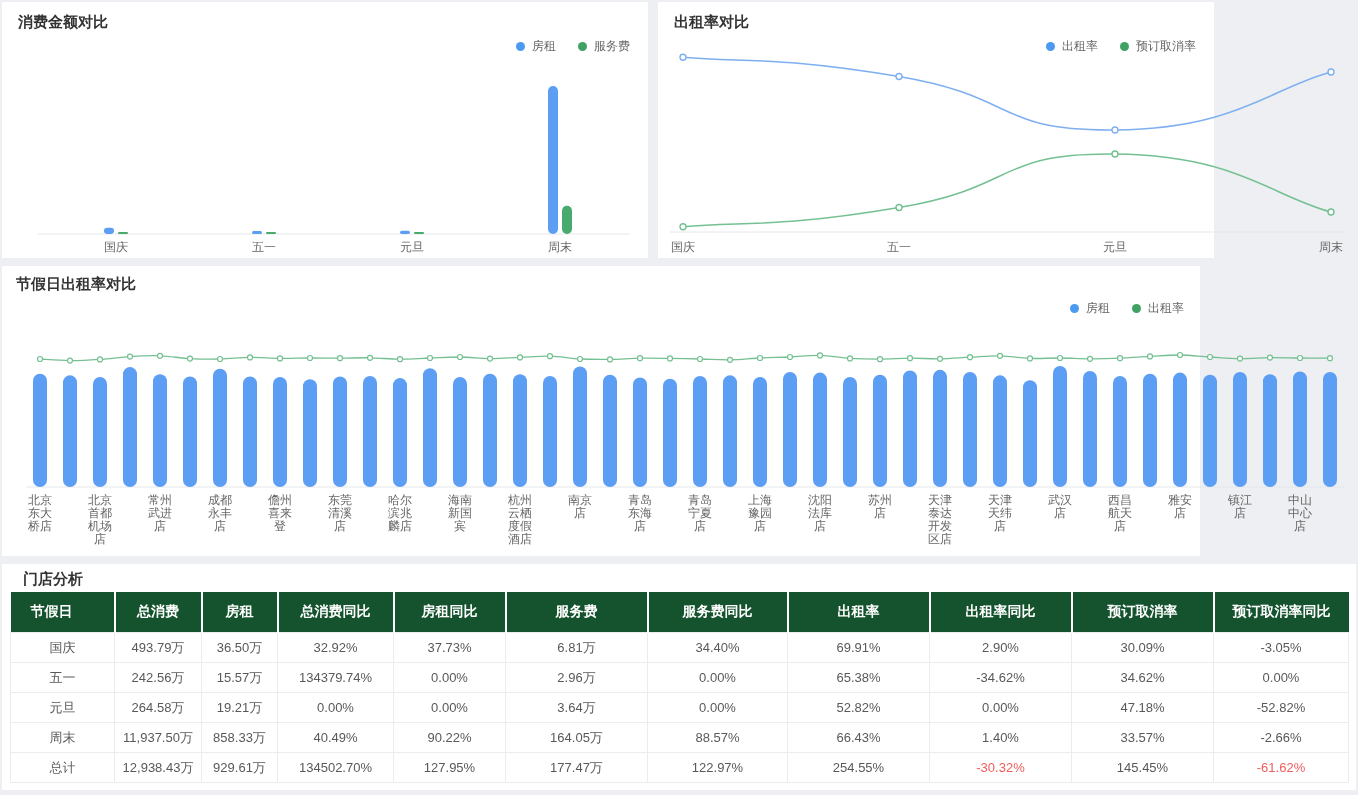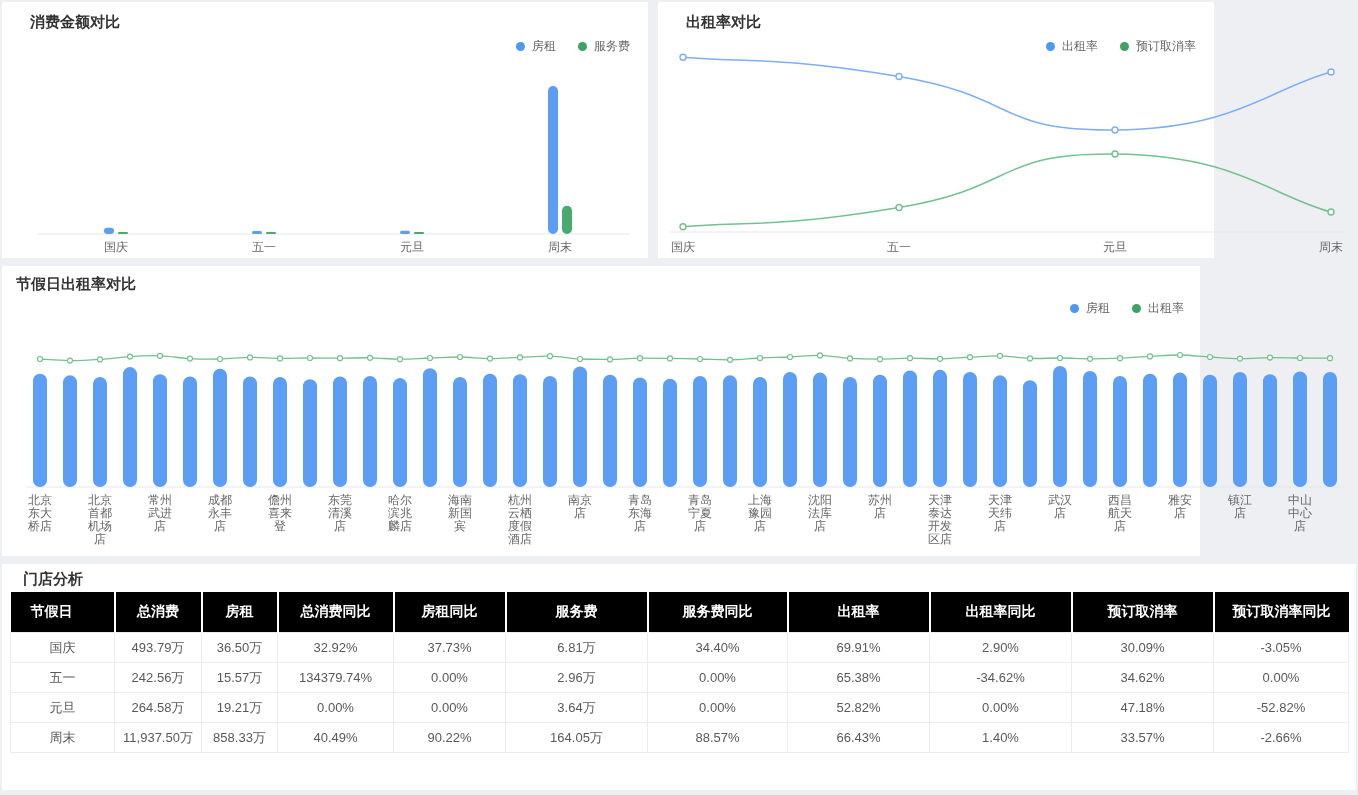--- a/index.html
+++ b/index.html
@@ -3,31 +3,31 @@
 <meta charset="utf-8">
 <style>
   html,body{margin:0;padding:0;}
   body{background:#edeff2;font-family:"Liberation Sans","DejaVu Sans",sans-serif;}
   .stage{position:relative;width:1358px;height:795px;background:#edeff2;overflow:hidden;}
   .card{position:absolute;background:#ffffff;}
   #card-consumption{left:2px;top:2px;width:646px;height:256px;}
   #card-occupancy{left:658px;top:2px;width:556px;height:256px;}
   #card-holiday{left:2px;top:266px;width:1198px;height:290px;}
   #card-table{left:2px;top:564px;width:1354px;height:226px;}
-  .card-title{position:absolute;left:28px;top:11px;font-size:15px;font-weight:bold;color:#333333;white-space:nowrap;}
+  .card-title{position:absolute;left:16px;top:11px;font-size:15px;font-weight:bold;color:#333333;white-space:nowrap;}
   #card-holiday .card-title{left:14px;top:9px;}
   #card-table .card-title{left:12px;top:6px;margin-left:9px;}
   .legend{position:absolute;right:18px;top:38px;display:flex;gap:22px;align-items:center;z-index:2;}
   #card-holiday .legend{right:16px;top:36px;}
   .legend-item{display:flex;align-items:center;gap:7px;font-size:12px;color:#666666;cursor:pointer;line-height:1;}
   .legend-dot{width:9px;height:9px;border-radius:50%;display:inline-block;}
   svg{position:absolute;left:0;top:0;}
   .table-wrap{position:absolute;left:8px;top:28px;width:1338px;}
   table{width:100%;border-collapse:collapse;table-layout:fixed;}
-  thead th{background:#000000;color:#ffffff;font-size:14px;font-weight:bold;height:40px;border-right:2px solid #ffffff;text-align:center;padding:0;}
+  thead th{background:#14532d;color:#ffffff;font-size:14px;font-weight:bold;height:40px;border-right:2px solid #ffffff;text-align:center;padding:0;}
   thead th:last-child{border-right:none;}
   thead th.first{text-align:left;padding-left:20px;}
   tbody td{height:29px;text-align:center;font-size:13px;color:#595959;border:1px solid #ececec;padding:0;background:#ffffff;}
   td.neg{color:#F05C5C;}
 </style>
 </head>
 <body>
 
 <div class="stage">
 
@@ -297,18 +297,31 @@
               <td>858.33万</td>
               <td>40.49%</td>
               <td>90.22%</td>
               <td>164.05万</td>
               <td>88.57%</td>
               <td>66.43%</td>
               <td>1.40%</td>
               <td>33.57%</td>
               <td>-2.66%</td>
             </tr>
+            <tr>
+              <td>总计</td>
+              <td>12,938.43万</td>
+              <td>929.61万</td>
+              <td>134502.70%</td>
+              <td>127.95%</td>
+              <td>177.47万</td>
+              <td>122.97%</td>
+              <td>254.55%</td>
+              <td class="neg">-30.32%</td>
+              <td>145.45%</td>
+              <td class="neg">-61.62%</td>
+            </tr>
           </tbody>
       </table>
     </div>
   </div>
 
 </div>
 
 </body></html>

